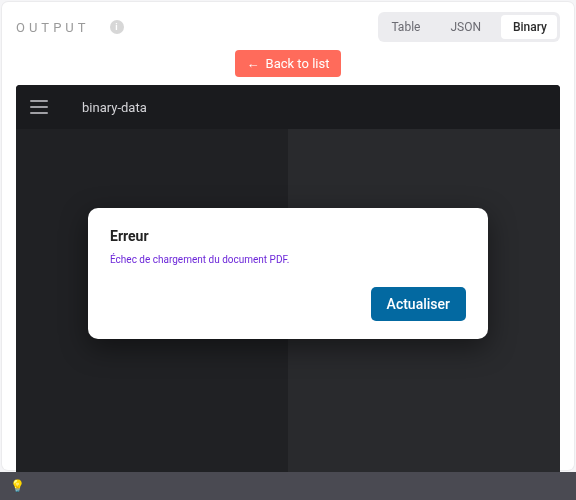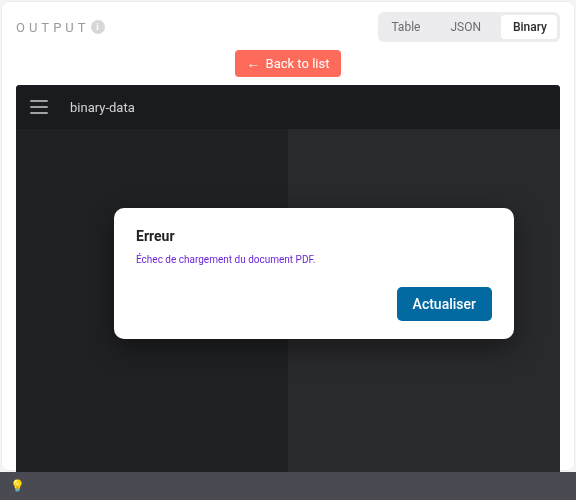--- a/index.html
+++ b/index.html
@@ -26,21 +26,21 @@
     }
     .header {
       display: flex;
       align-items: center;
       justify-content: space-between;
       padding: 10px 14px 6px 14px;
     }
     .output-label {
       display: flex;
       align-items: center;
-      gap: 1px;
+      gap: 20px;
       color: #9a9a9a;
       letter-spacing: 4px;
       font-size: 13px;
       font-weight: 400;
     }
     .info-icon {
       width: 14px;
       height: 14px;
       border-radius: 50%;
       background: #d7d7d7;
@@ -112,21 +112,21 @@
       bottom: 0;
       width: 50%;
       background: #292a2d;
     }
     .viewer-topbar {
       height: 44px;
       background: #1a1b1e;
       display: flex;
       align-items: center;
       padding: 0 14px;
-      gap: 22px;
+      gap: 34px;
       position: relative;
       z-index: 1;
     }
     .hamburger {
       width: 18px;
       height: 14px;
       display: flex;
       flex-direction: column;
       justify-content: space-between;
       cursor: pointer;
@@ -145,21 +145,20 @@
       position: absolute;
       left: 50%;
       top: 50%;
       transform: translate(-50%, -58%);
       width: 400px;
       background: #ffffff;
       border-radius: 10px;
       box-shadow: 0 8px 28px rgba(0,0,0,0.45);
       padding: 20px 22px 18px 22px;
       z-index: 2;
-      margin-left: 26px;
     }
     .error-title {
       font-size: 14px;
       font-weight: 700;
       color: #222;
       margin-bottom: 10px;
     }
     .error-msg {
       font-size: 10px;
       color: #6d28d9;

